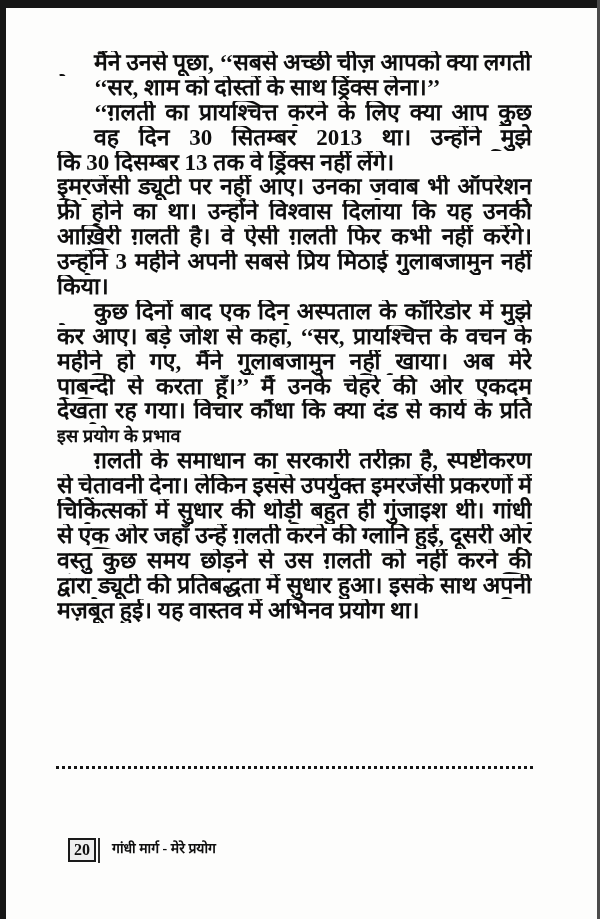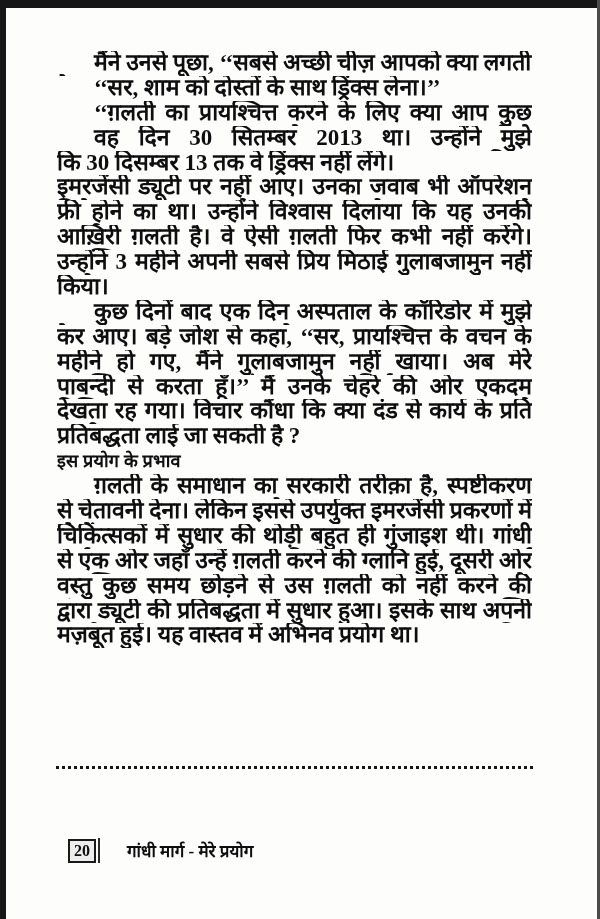--- a/index.html
+++ b/index.html
@@ -29,33 +29,33 @@
   .line.just   { text-align: justify; text-align-last: justify; }
   .line.heading { font-size: 18px; letter-spacing: 0.2px; }
 
   .dotted-separator {
     position: absolute; left: 56px; top: 766px; width: 477px;
     border-top: 3px dotted #161616;
   }
 
   .footer {
     position: absolute; left: 68px; top: 838px;
-    display: flex; align-items: center;
+    display: flex; align-items: flex-start;
     font-weight: 700;
   }
   .page-number {
     display: inline-block;
     border: 2px solid #1a1a1a;
     background: #ededed;
     padding: 0 4px;
     font-size: 16px;
     line-height: 20px;
   }
   .footer-bar { width: 2px; height: 25px; background: #2a2a2a; margin-left: 2px; }
-  .book-title { margin-left: 27px; font-size: 17px; }
+  .book-title { margin-left: 12px; font-size: 14px; }
 </style>
 </head>
 <body>
 
 <div class="frame-top"></div>
 <div class="frame-left"></div>
 <div class="frame-right"></div>
 
 <div class="body-text">
     <div class="line indent">मैंने उनसे पूछा, ‘‘सबसे अच्छी चीज़ आपको क्या लगती है?’’</div>
@@ -66,21 +66,20 @@
     <div class="line just">इमरजेंसी ड्यूटी पर नहीं आए। उनका जवाब भी ऑपरेशन थियेटर से देर से</div>
     <div class="line just">फ्री होने का था। उन्होंने विश्वास दिलाया कि यह उनकी पहली और</div>
     <div class="line just">आख़िरी ग़लती है। वे ऐसी ग़लती फिर कभी नहीं करेंगे। प्रायश्चित्त स्वरूप</div>
     <div class="line just">उन्होंने 3 महीने अपनी सबसे प्रिय मिठाई गुलाबजामुन नहीं खाने का वादा</div>
     <div class="line">किया।</div>
     <div class="line indent just">कुछ दिनों बाद एक दिन अस्पताल के कॉरिडोर में मुझे देख वे लपक</div>
     <div class="line just">कर आए। बड़े जोश से कहा, ‘‘सर, प्रायश्चित्त के वचन के अनुसार दो</div>
     <div class="line just">महीने हो गए, मैंने गुलाबजामुन नहीं खाया। अब मेरे प्रायश्चित्त में सिर्फ़ एक</div>
     <div class="line just">पाबन्दी से करता हूँ।’’ मैं उनके चेहरे की ओर एकदम विस्मित भाव से</div>
     <div class="line just">देखता रह गया। विचार कौंधा कि क्या दंड से कार्य के प्रति इतनी</div>
-    <div class="line">प्रतिबद्धता लाई जा सकती है ?</div>
     <div class="line heading">इस प्रयोग के प्रभाव</div>
     <div class="line indent just">ग़लती के समाधान का सरकारी तरीक़ा है, स्पष्टीकरण पत्र के माध्यम</div>
     <div class="line just">से चेतावनी देना। लेकिन इससे उपर्युक्त इमरजेंसी प्रकरणों में दोनों ही</div>
     <div class="line just">चिकित्सकों में सुधार की थोड़ी बहुत ही गुंजाइश थी। गांधी मार्ग की चर्चा</div>
     <div class="line just">से एक ओर जहाँ उन्हें ग़लती करने की ग्लानि हुई, दूसरी ओर प्रायश्चित्त के</div>
     <div class="line just">वस्तु कुछ समय छोड़ने से उस ग़लती को नहीं करने की संकल्प शक्ति</div>
     <div class="line just">द्वारा ड्यूटी की प्रतिबद्धता में सुधार हुआ। इसके साथ अपनी सबसे प्रिय</div>
     <div class="line">मज़बूत हुई। यह वास्तव में अभिनव प्रयोग था।</div>
   </div>
 

